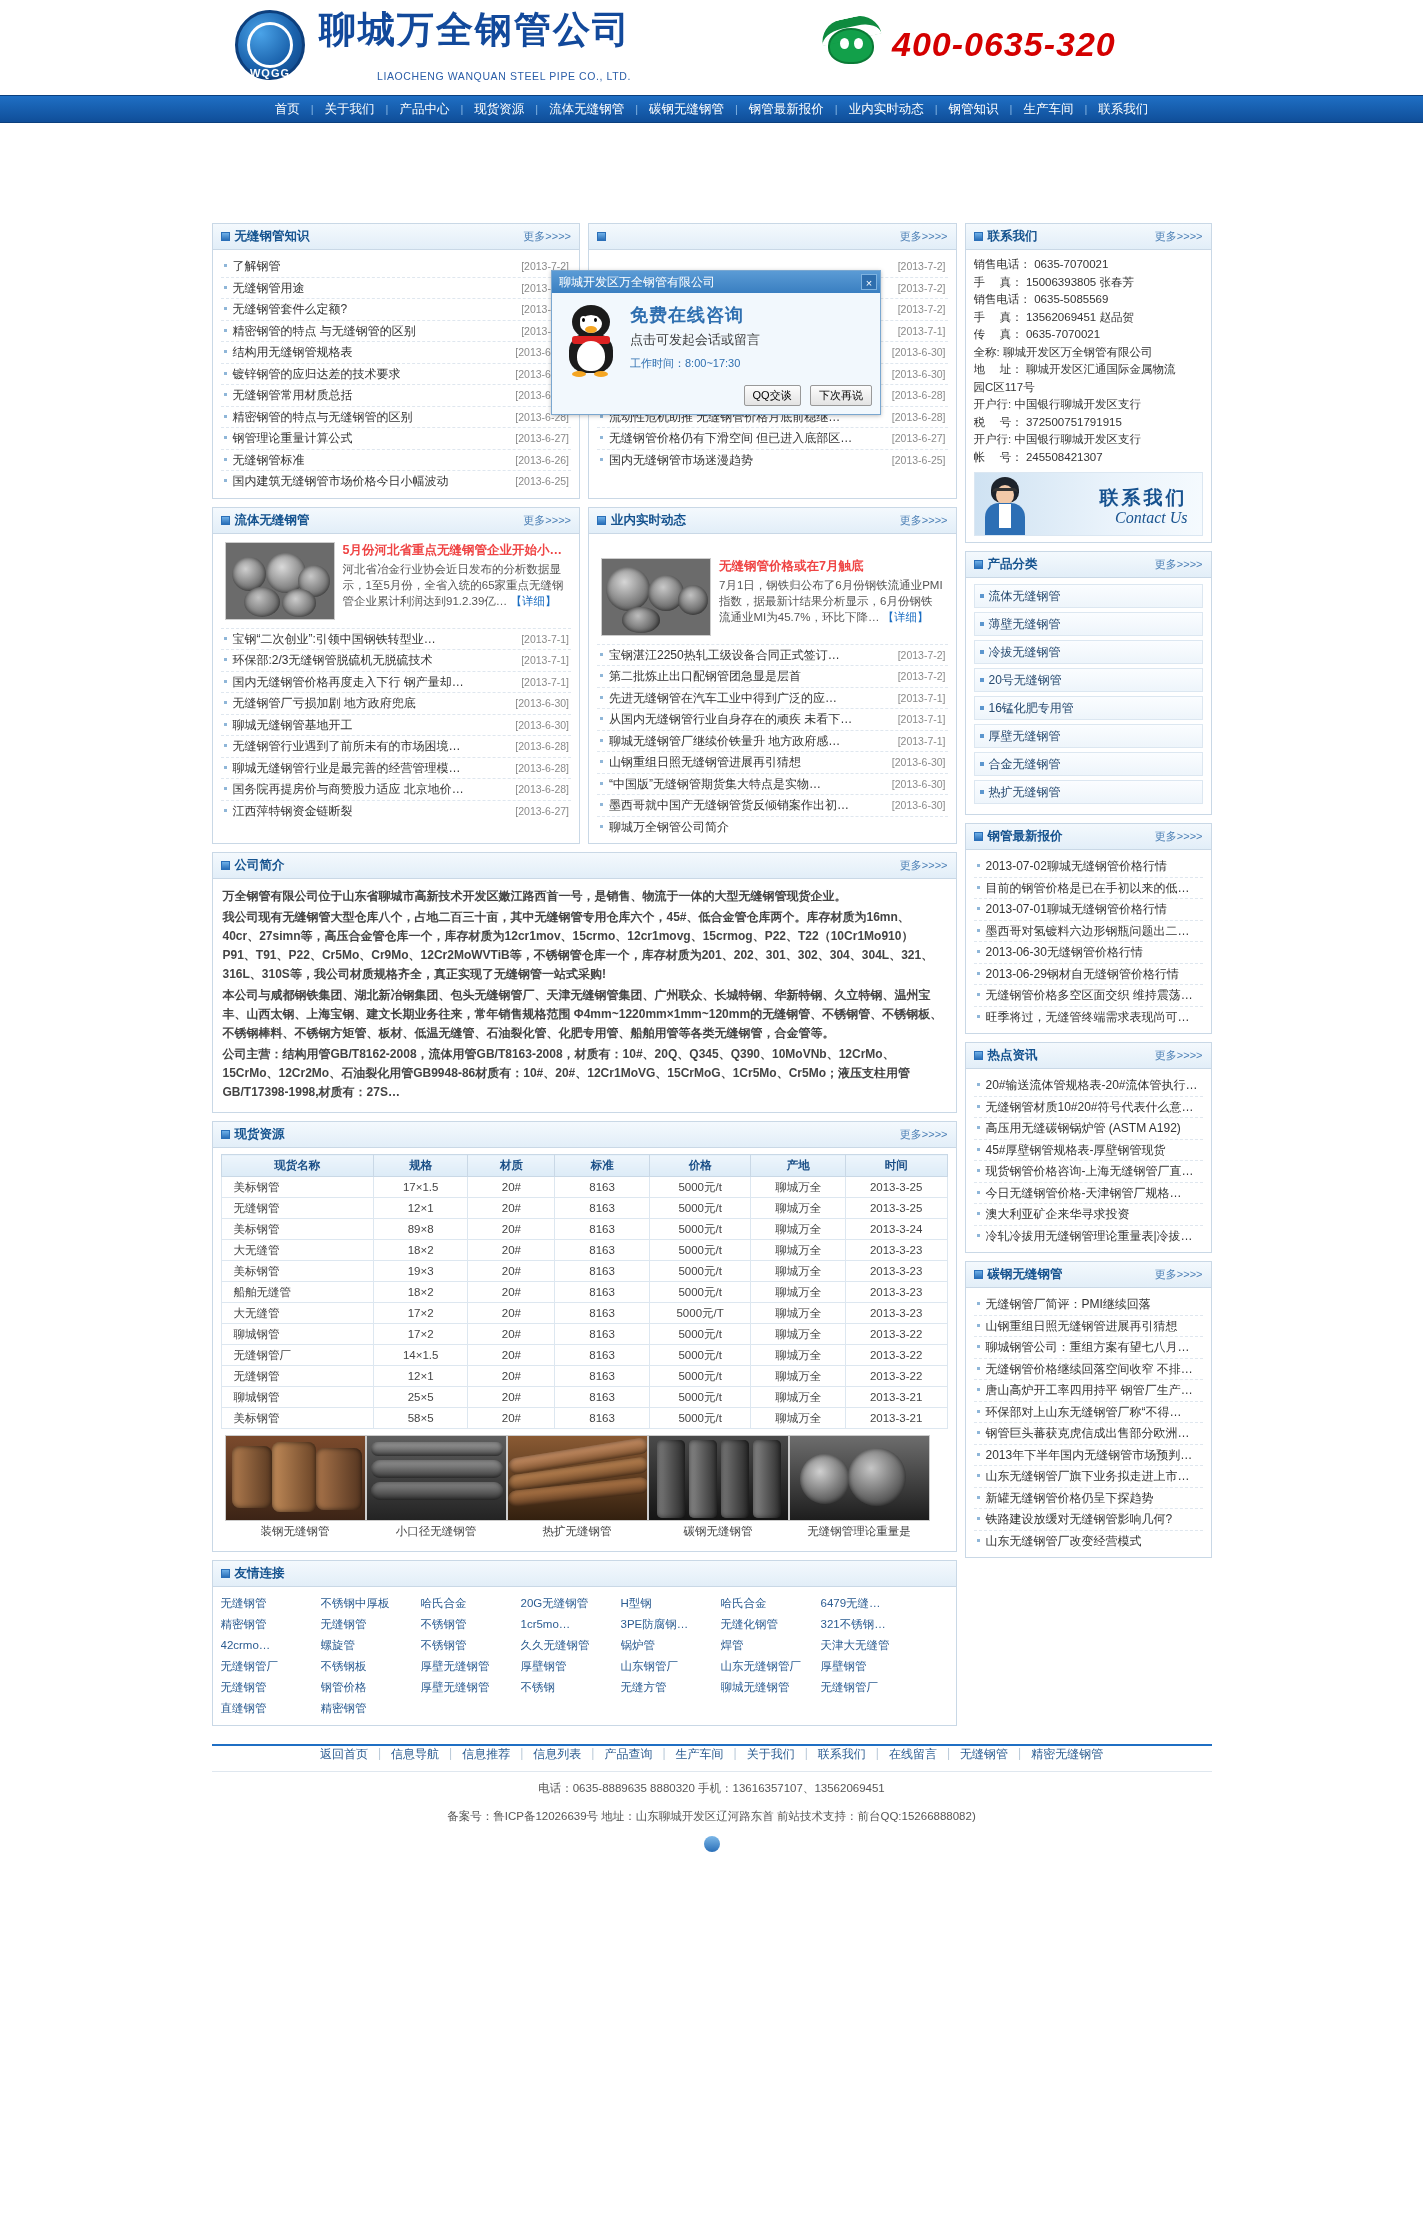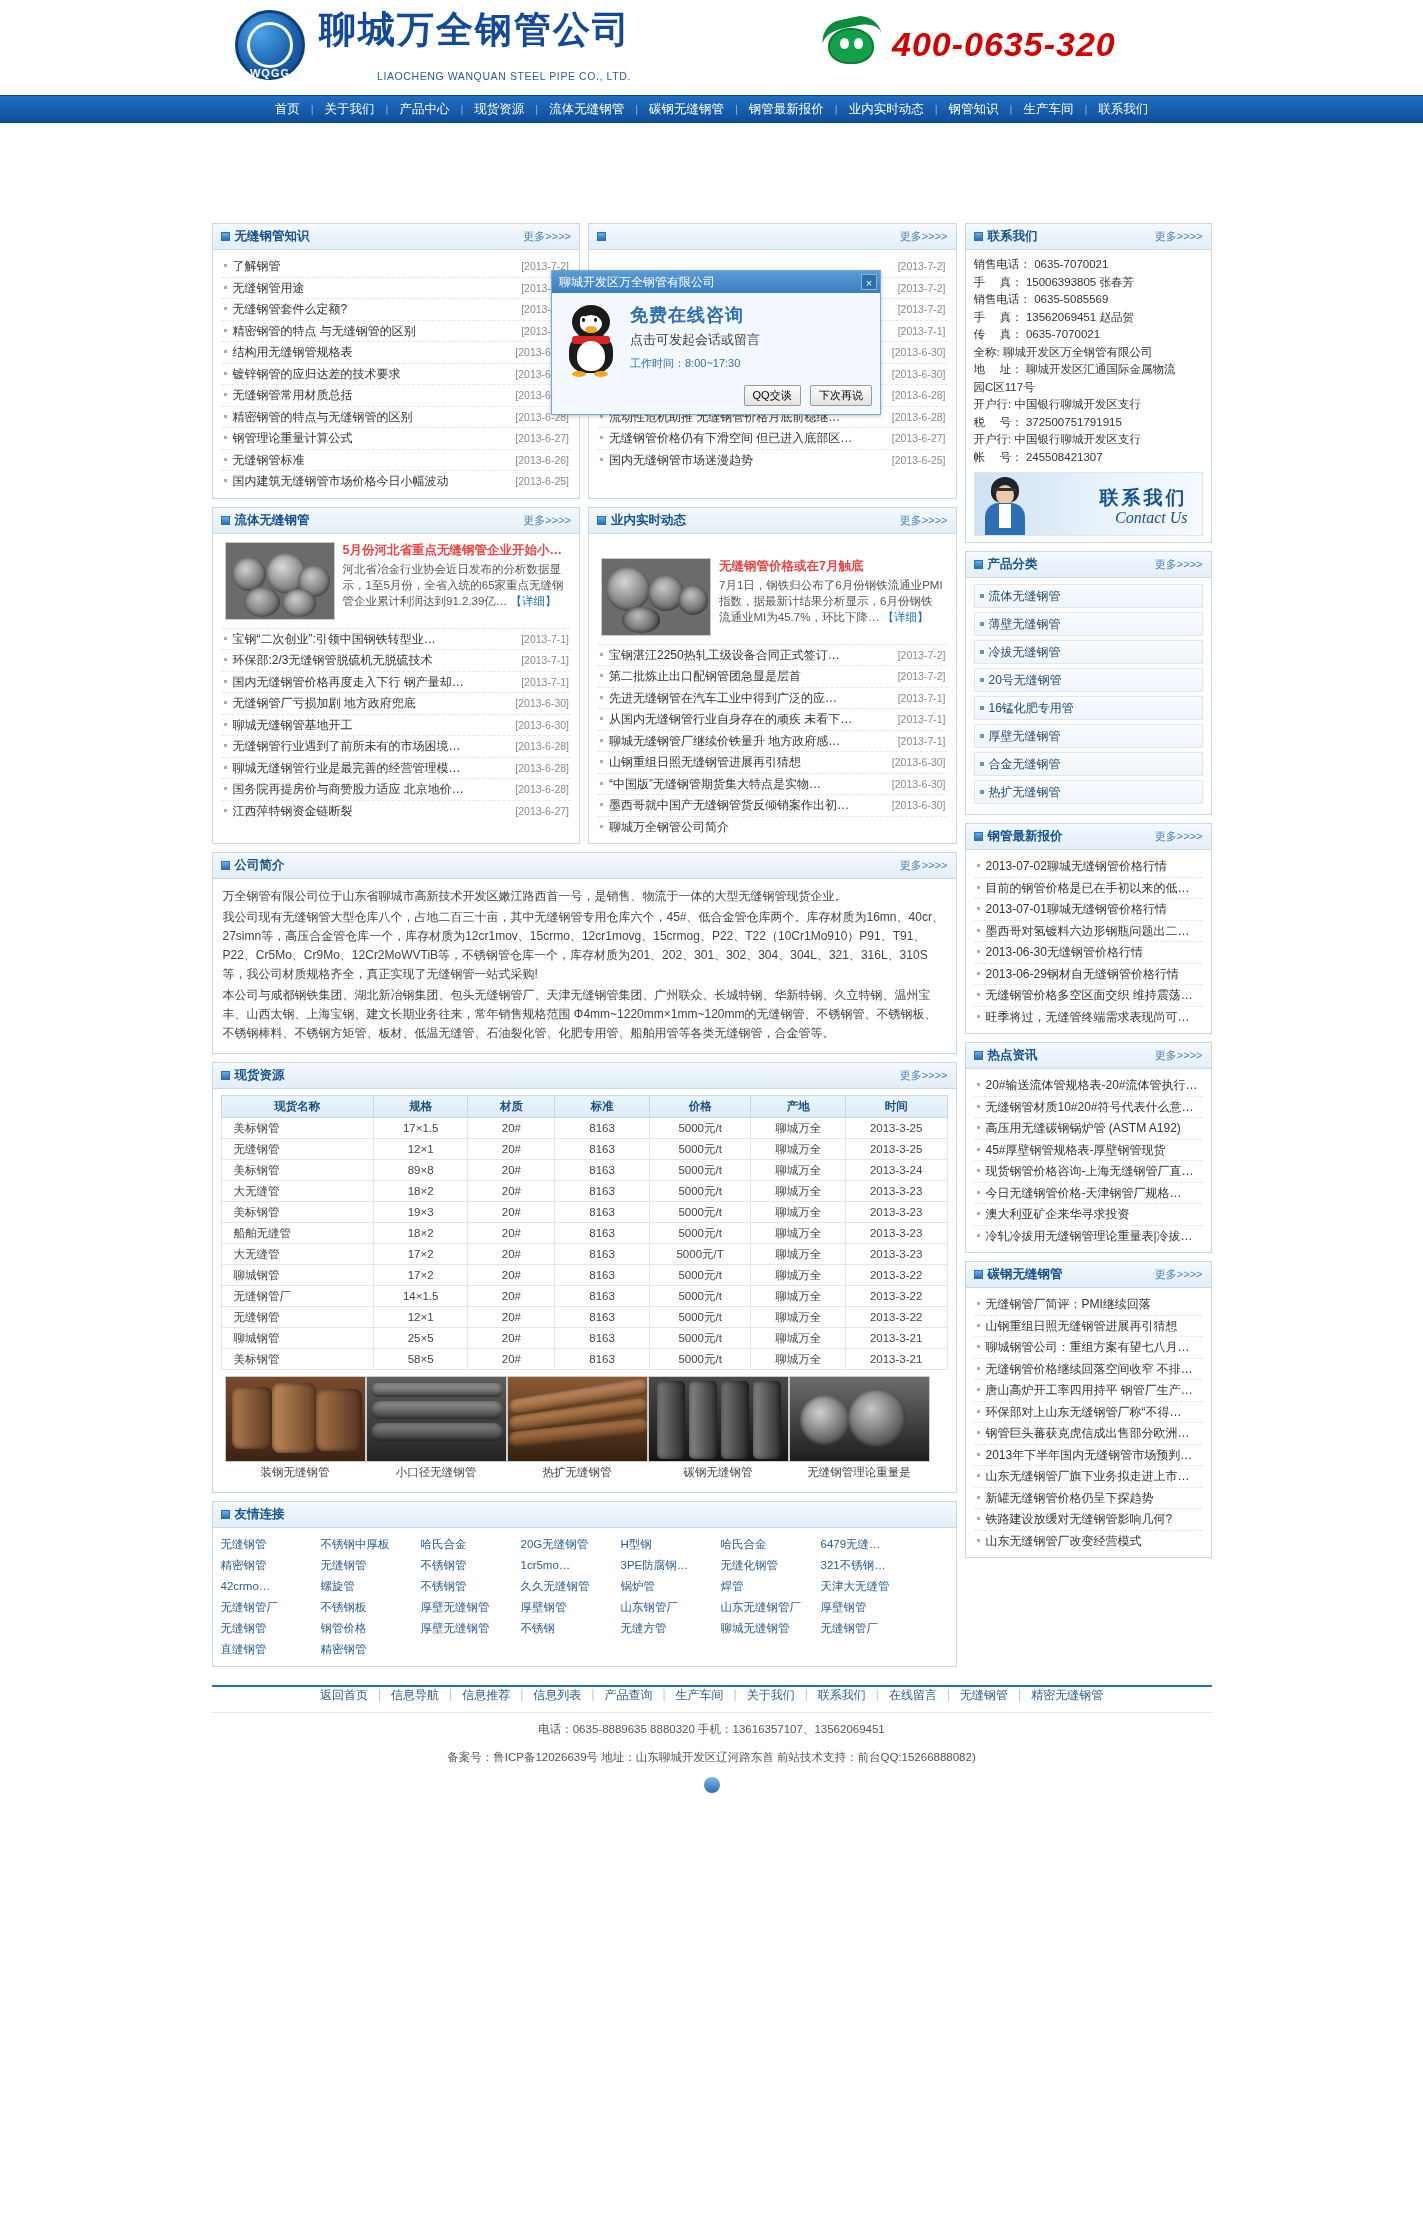--- a/index.html
+++ b/index.html
@@ -226,21 +226,21 @@
     border:1px solid #dce7f1; background:linear-gradient(#fbfdff,#eef5fb);
     margin-bottom:4px; line-height:22px; font-size:12px; padding-left:14px;
     position:relative; color:#25496f;
   }
   ul.cat li:before {
     content:""; position:absolute; left:5px; top:9px; width:4px; height:4px; background:#5c96ce;
   }
 
   
   .intro { font-size:12px; line-height:19px; color:#444; padding:8px 10px; }
-  .intro p { margin:0 0 2px 0; text-indent:0; }
+  .intro p { margin:0 0 2px 0; text-indent:0;font-weight:bold; }
 
   
   table.spot { width:100%; border-collapse:collapse; font-size:11.5px; }
   table.spot th {
     background:linear-gradient(#eef6fc,#dcebf7);
     border:1px solid #c9d8e6; height:22px; color:#1b4f87; font-weight:bold;
   }
   table.spot td {
     border:1px solid #dde7f0; height:21px; text-align:center; color:#444;
   }
@@ -628,20 +628,21 @@
           <span class="ttl">
               <i class="bullet"></i>
               <span>公司简介</span>
             </span>
           <a class="more">更多&gt;&gt;&gt;&gt;</a>
         </div>
         <div class="intro">
           <p>万全钢管有限公司位于山东省聊城市高新技术开发区嫩江路西首一号，是销售、物流于一体的大型无缝钢管现货企业。</p>
           <p>我公司现有无缝钢管大型仓库八个，占地二百三十亩，其中无缝钢管专用仓库六个，45#、低合金管仓库两个。库存材质为16mn、40cr、27simn等，高压合金管仓库一个，库存材质为12cr1mov、15crmo、12cr1movg、15crmog、P22、T22（10Cr1Mo910）P91、T91、P22、Cr5Mo、Cr9Mo、12Cr2MoWVTiB等，不锈钢管仓库一个，库存材质为201、202、301、302、304、304L、321、316L、310S等，我公司材质规格齐全，真正实现了无缝钢管一站式采购!</p>
           <p>本公司与咸都钢铁集团、湖北新冶钢集团、包头无缝钢管厂、天津无缝钢管集团、广州联众、长城特钢、华新特钢、久立特钢、温州宝丰、山西太钢、上海宝钢、建文长期业务往来，常年销售规格范围 Φ4mm~1220mm×1mm~120mm的无缝钢管、不锈钢管、不锈钢板、不锈钢棒料、不锈钢方矩管、板材、低温无缝管、石油裂化管、化肥专用管、船舶用管等各类无缝钢管，合金管等。</p>
+          <p>公司主营：结构用管GB/T8162-2008，流体用管GB/T8163-2008，材质有：10#、20Q、Q345、Q390、10MoVNb、12CrMo、15CrMo、12Cr2Mo、石油裂化用管GB9948-86材质有：10#、20#、12Cr1MoVG、15CrMoG、1Cr5Mo、Cr5Mo；液压支柱用管GB/T17398-1998,材质有：27S…</p>
         </div>
       </div>
 
       <div class="box">
         <div class="box-hd">
           <span class="ttl">
               <i class="bullet"></i>
               <span>现货资源</span>
             </span>
           <a class="more">更多&gt;&gt;&gt;&gt;</a>

